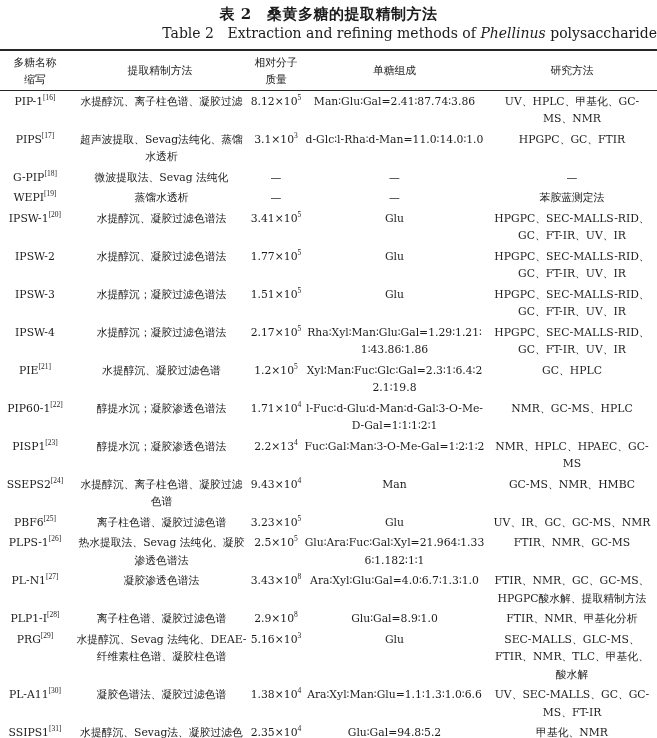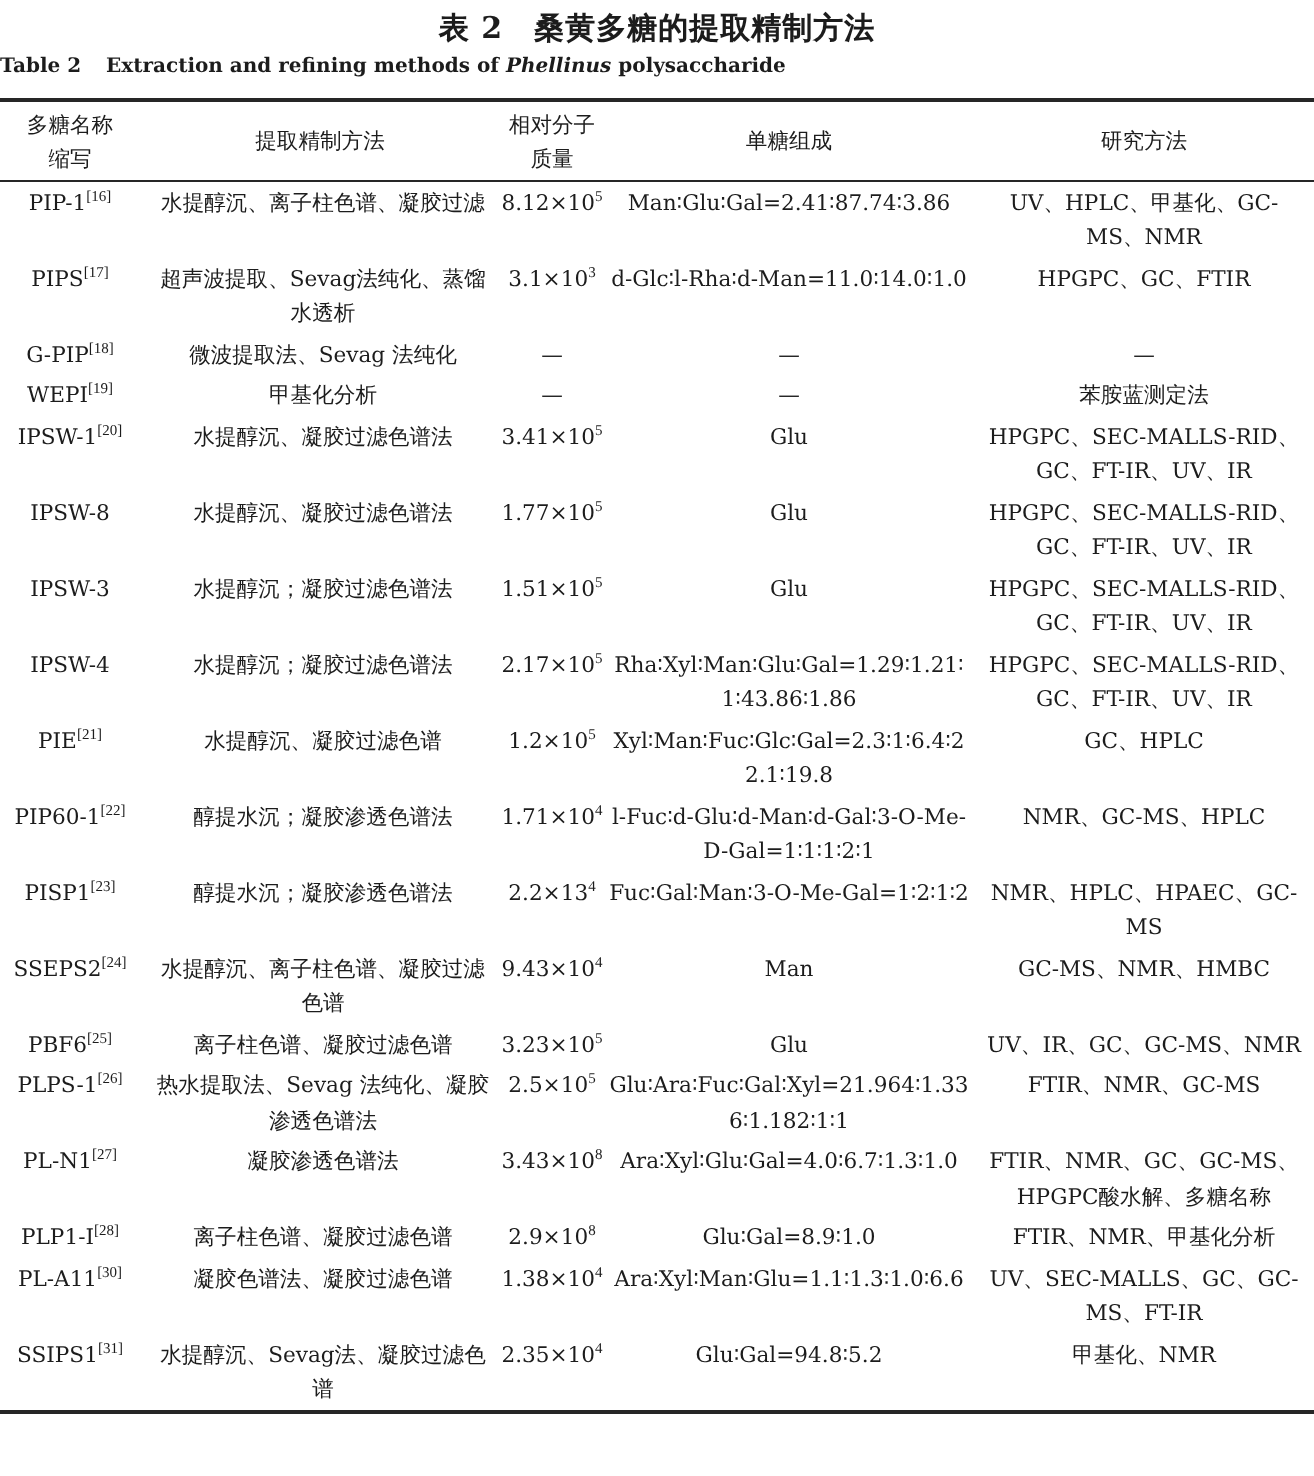--- a/index.html
+++ b/index.html
@@ -7,21 +7,21 @@
     width:657px; height:738px; overflow:hidden;
     font-family:"DejaVu Serif","Liberation Serif",serif;
     color:#1c1c1c;
   }
   .page { padding-top:7px; }
   .title-cn {
     text-align:center; font-weight:bold; font-size:15px;
     letter-spacing:0.5px; line-height:15px;
   }
   .title-en {
-    text-align:left; font-weight:bold; font-size:10px;
+    text-align:right; font-weight:normal; font-size:14px;
     line-height:15px; margin-top:4px;
   }
   .title-en .tbl-label { margin-right:9px; }
   table {
     width:657px; border-collapse:collapse; table-layout:fixed;
     margin-top:8px;
     border-top:2px solid #262626;
     border-bottom:2px solid #262626;
     font-size:10.8px;
   }
@@ -112,21 +112,21 @@
       <span>—</span><sup></sup>
     </td>
     <td class="c-comp">—</td>
     <td class="c-research">—</td>
   </tr>
 
   <tr>
     <td class="c-name">
       <span>WEPI</span><sup>[19]</sup>
     </td>
-    <td class="c-method">甲基化分析</td>
+    <td class="c-method">蒸馏水透析</td>
     <td class="c-mass">
       <span>—</span><sup></sup>
     </td>
     <td class="c-comp">—</td>
     <td class="c-research">苯胺蓝测定法</td>
   </tr>
 
   <tr>
     <td class="c-name">
       <span>IPSW-1</span><sup>[20]</sup>
@@ -134,21 +134,21 @@
     <td class="c-method">水提醇沉、凝胶过滤色谱法</td>
     <td class="c-mass">
       <span>3.41×10</span><sup>5</sup>
     </td>
     <td class="c-comp">Glu</td>
     <td class="c-research">HPGPC、SEC-MALLS-RID、GC、FT-IR、UV、IR</td>
   </tr>
 
   <tr>
     <td class="c-name">
-      <span>IPSW-8</span><sup></sup>
+      <span>IPSW-2</span><sup></sup>
     </td>
     <td class="c-method">水提醇沉、凝胶过滤色谱法</td>
     <td class="c-mass">
       <span>1.77×10</span><sup>5</sup>
     </td>
     <td class="c-comp">Glu</td>
     <td class="c-research">HPGPC、SEC-MALLS-RID、GC、FT-IR、UV、IR</td>
   </tr>
 
   <tr>
@@ -249,35 +249,46 @@
 
   <tr>
     <td class="c-name">
       <span>PL-N1</span><sup>[27]</sup>
     </td>
     <td class="c-method">凝胶渗透色谱法</td>
     <td class="c-mass">
       <span>3.43×10</span><sup>8</sup>
     </td>
     <td class="c-comp">Ara∶Xyl∶Glu∶Gal=4.0∶6.7∶1.3∶1.0</td>
-    <td class="c-research">FTIR、NMR、GC、GC-MS、HPGPC酸水解、多糖名称</td>
+    <td class="c-research">FTIR、NMR、GC、GC-MS、HPGPC酸水解、提取精制方法</td>
   </tr>
 
   <tr>
     <td class="c-name">
       <span>PLP1-I</span><sup>[28]</sup>
     </td>
     <td class="c-method">离子柱色谱、凝胶过滤色谱</td>
     <td class="c-mass">
       <span>2.9×10</span><sup>8</sup>
     </td>
     <td class="c-comp">Glu∶Gal=8.9∶1.0</td>
     <td class="c-research">FTIR、NMR、甲基化分析</td>
   </tr>
 
+  <tr>
+    <td class="c-name">
+      <span>PRG</span><sup>[29]</sup>
+    </td>
+    <td class="c-method">水提醇沉、Sevag 法纯化、DEAE-纤维素柱色谱、凝胶柱色谱</td>
+    <td class="c-mass">
+      <span>5.16×10</span><sup>3</sup>
+    </td>
+    <td class="c-comp">Glu</td>
+    <td class="c-research">SEC-MALLS、GLC-MS、FTIR、NMR、TLC、甲基化、酸水解</td>
+  </tr>
 
   <tr>
     <td class="c-name">
       <span>PL-A11</span><sup>[30]</sup>
     </td>
     <td class="c-method">凝胶色谱法、凝胶过滤色谱</td>
     <td class="c-mass">
       <span>1.38×10</span><sup>4</sup>
     </td>
     <td class="c-comp">Ara∶Xyl∶Man∶Glu=1.1∶1.3∶1.0∶6.6</td>

